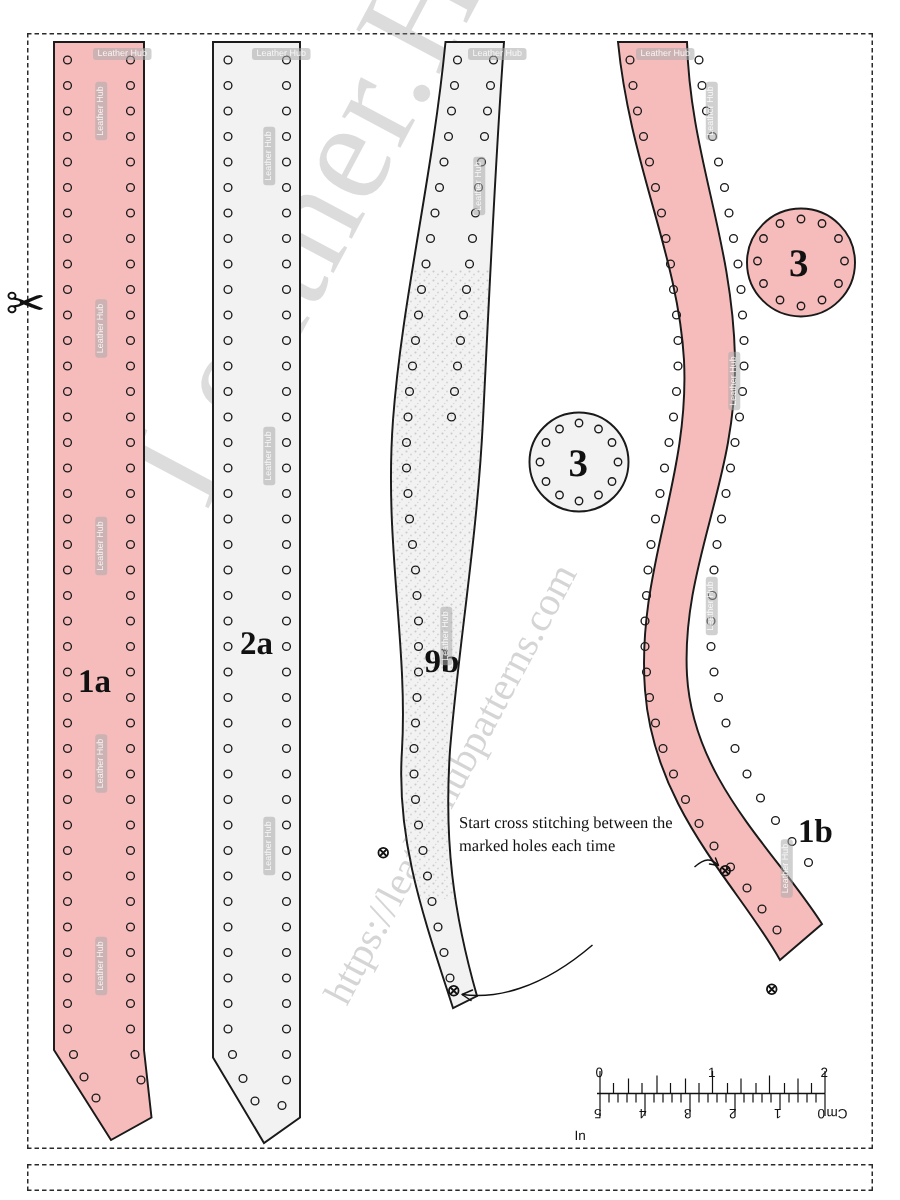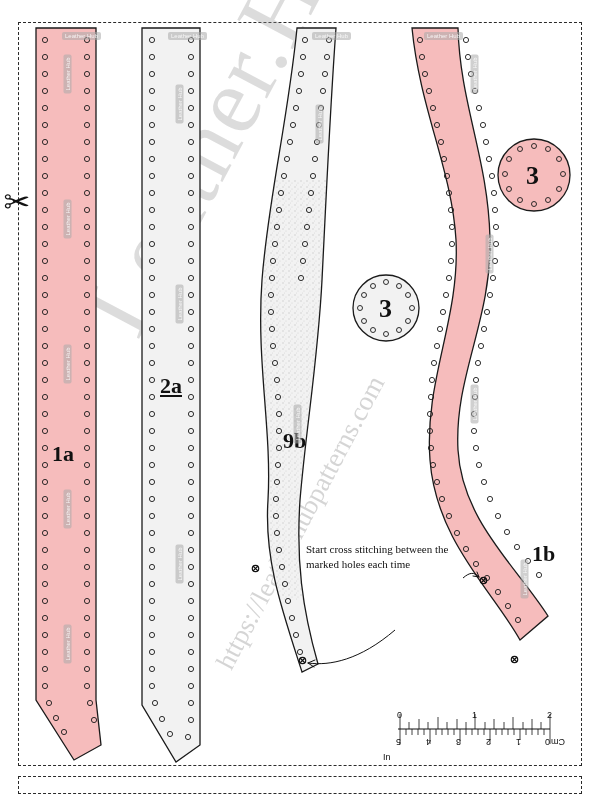--- a/index.html
+++ b/index.html
@@ -578,21 +578,21 @@
         <line x1="424" y1="729" x2="424" y2="735"></line>
         <line x1="418" y1="729" x2="418" y2="735"></line>
         <line x1="412" y1="729" x2="412" y2="735"></line>
         <line x1="406" y1="729" x2="406" y2="735"></line>
         <line x1="400" y1="729" x2="400" y2="744"></line>
       </g>
     </g>
   </svg>
 
   <div class="label" style="left:52px; top:441px;">1a</div>
-  <div class="label" style="left:160px; top:373px;text-decoration:underline;">2a</div>
+  <div class="label" style="left:160px; top:416px;">2a</div>
   <div class="label" style="left:283px; top:428px;">9b</div>
   <div class="label" style="left:532px; top:541px;text-align:center;">1b</div>
   <div class="label" style="left:526px; top:161px; font-size:26px;">3</div>
   <div class="label" style="left:379px; top:294px; font-size:26px;">3</div>
 
   <div class="note" style="left:306px; top:542px;">Start cross stitching between the marked holes each time</div>
 
   <div class="ruler-label" style="left:383px; top:752px;">In</div>
   <div class="ruler-label" style="left:397px; top:710px;">0</div>
   <div class="ruler-label" style="left:472px; top:710px;">1</div>

